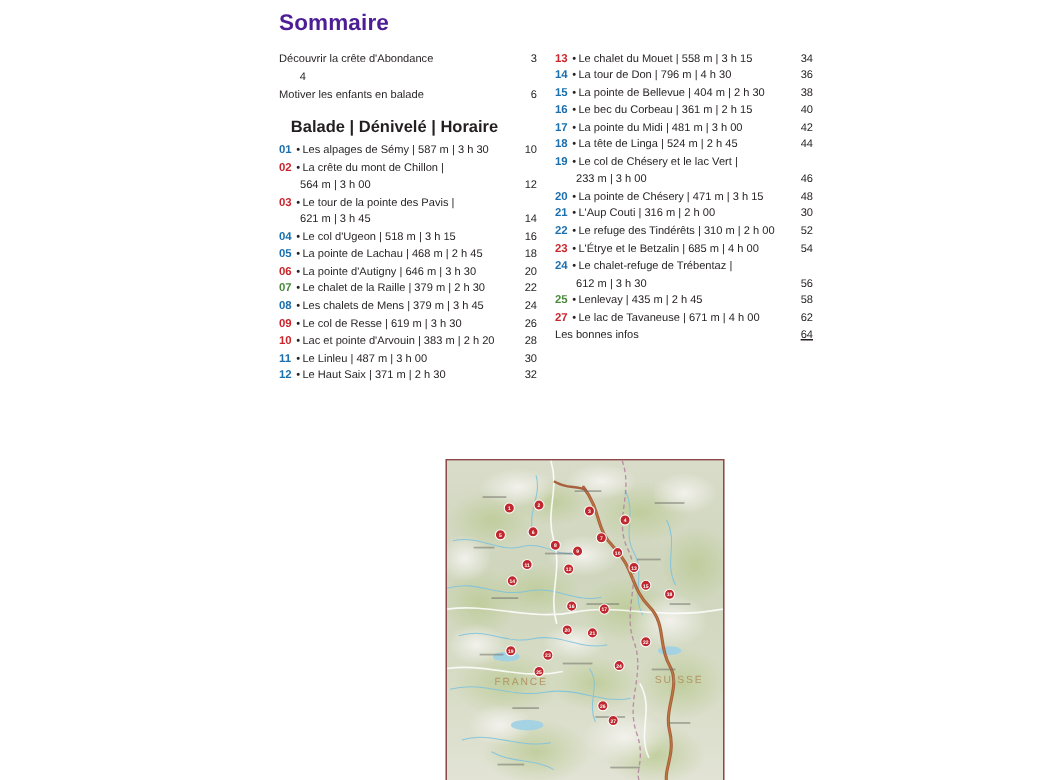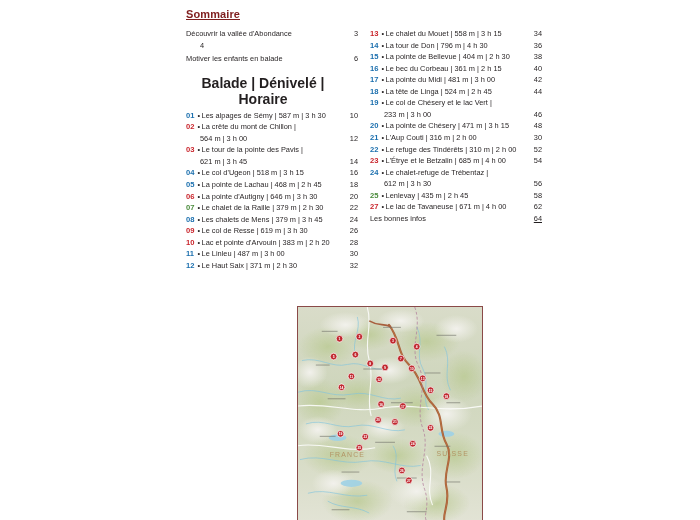--- a/index.html
+++ b/index.html
@@ -18,27 +18,26 @@
 
   
   #toc {
     position: absolute;
     left: 186px;
     top: 8px;
     width: 356px;
   }
 
   #toc-title {
-    font-size: 11px;
+    font-size: 15px;
     font-weight: bold;
-    color: #7f1d1d;
+    color: #4c1d95;
     letter-spacing: 0.1px;
     margin: 0 0 8px 0;
     line-height: 1.1;
-    text-decoration: underline;
   }
 
   .columns {
     display: flex;
     gap: 0;
     align-items: flex-start;
   }
   .col {
     width: 172px;
     flex: 0 0 172px;
@@ -89,21 +88,21 @@
     align-items: baseline;
     font-size: 7.4px;
     line-height: 12.2px;
   }
   .intro-row .label { flex: 1 1 auto; }
   .intro-row .pg { flex: 0 0 auto; width: 18px; text-align: right; }
 
   .subhead {
     text-align: center;
     font-weight: bold;
-    font-size: 14px;
+    font-size: 11px;
     color: #231f20;
     margin-top: 10px;
     margin-bottom: 3px;
     padding-right: 18px;
   }
 
   .bonnes {
     display: flex;
     align-items: baseline;
     font-size: 7.4px;
@@ -138,21 +137,21 @@
 <div id="toc">
 
   <h1 id="toc-title">Sommaire</h1>
 
   <div class="columns">
 
     <div class="col left">
 
       <div id="intro-list">
           <div class="intro-row">
-            <span class="label">Découvrir la vallée d'Abondance</span>
+            <span class="label">Découvrir la crête d'Abondance</span>
             <span class="pg">3</span>
           </div>
           <div class="intro-row">
             <span class="pg">4</span>
           </div>
           <div class="intro-row">
             <span class="label">Motiver les enfants en balade</span>
             <span class="pg">6</span>
           </div>
         </div>

